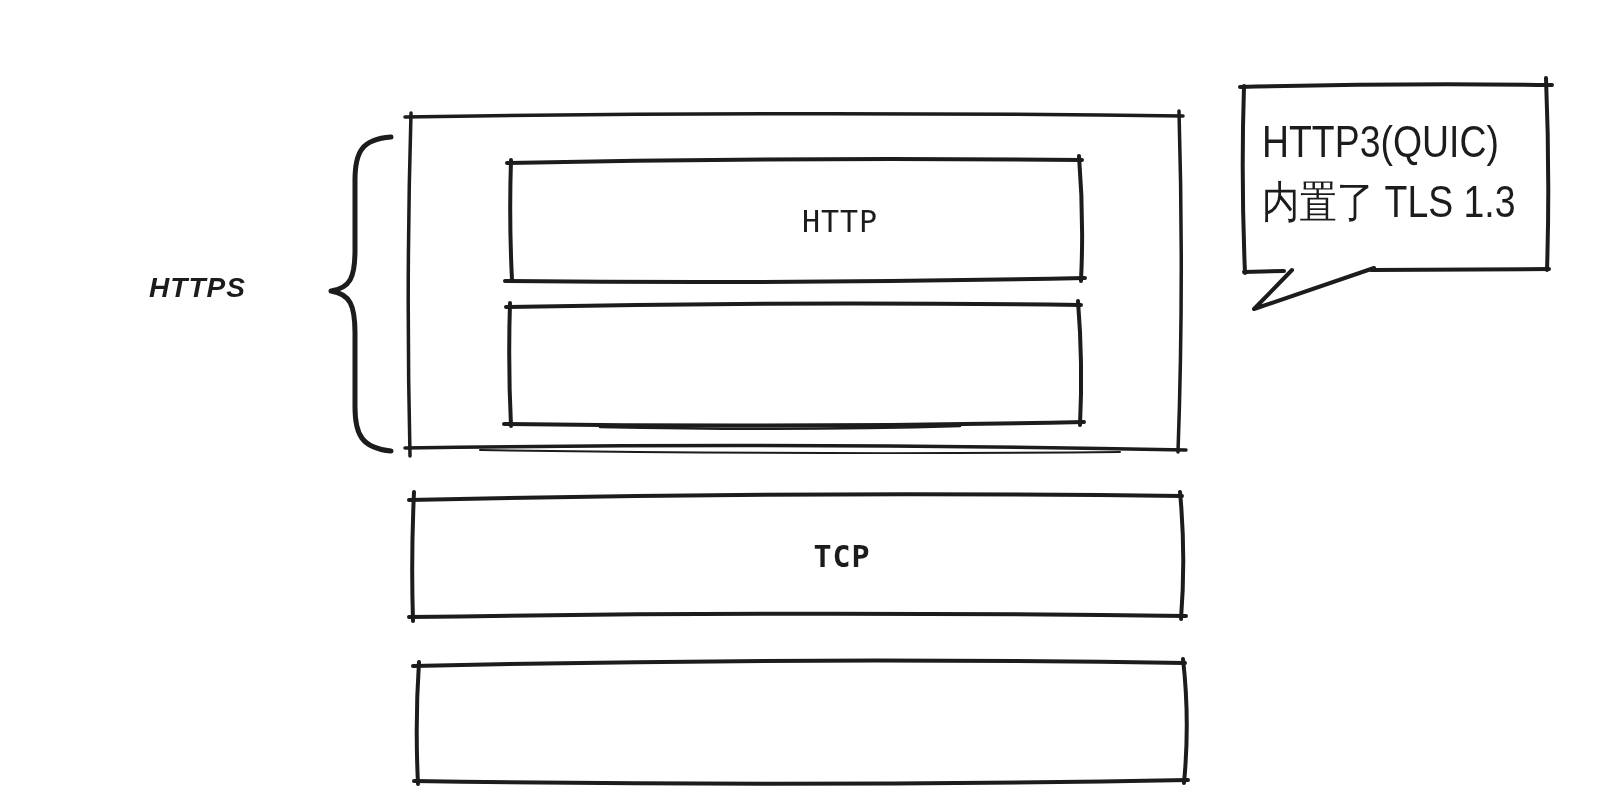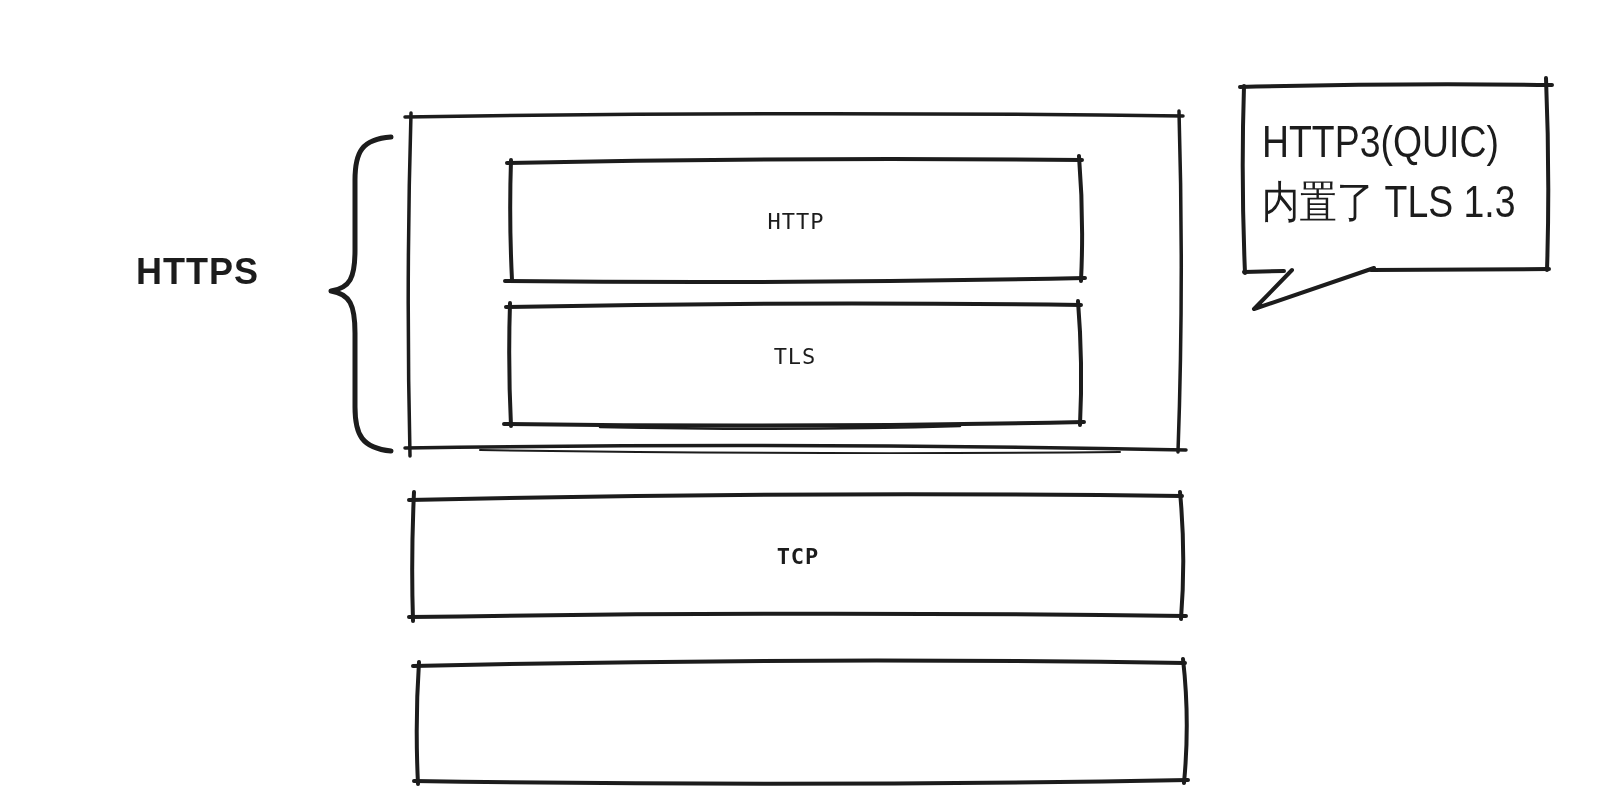--- a/index.html
+++ b/index.html
@@ -27,42 +27,44 @@
     stroke: var(--ink, #1c1c1c);
     stroke-linecap: round;
     stroke-linejoin: round;
   }
   .layer-label {
     position: absolute;
     display: flex;
     align-items: center;
     justify-content: center;
     font-family: "DejaVu Sans Mono", monospace;
-    font-size: 22px;
+    font-size: 30px;
     color: var(--ink, #1c1c1c);
     letter-spacing: 1px;
     pointer-events: none;
+    margin-left: 44px;
   }
   .layer-label.http { left: 509px; top: 161px; width: 574px; height: 120px; }
   .layer-label.tls  { left: 508px; top: 296px; width: 574px; height: 120px; }
   .layer-label.tcp  { left: 413px; top: 496px; width: 770px; height: 120px; font-weight: bold; }
   .layer-label.ip   { left: 417px; top: 652px; width: 771px; height: 120px; }
   .https-label {
     position: absolute;
     left: 120px;
-    top: 240px;
+    top: 256px;
     width: 155px;
     height: 64px;
     display: flex;
     align-items: center;
     justify-content: center;
-    font-size: 36px;
+    font-size: 28px;
     font-weight: 700;
     letter-spacing: 1px;
     color: var(--ink, #1c1c1c);
+    font-style: italic;
   }
   .callout-text {
     position: absolute;
     left: 1262px;
     top: 112px;
     width: 340px;
     font-size: 44px;
     font-weight: 400;
     line-height: 60px;
     color: var(--ink, #1c1c1c);
@@ -136,21 +138,20 @@
       <path stroke-width="4" d="M 1546 78 Q 1550 176 1547 270"></path>
       <path stroke-width="4" d="M 1549 269 L 1371 270"></path>
       <path stroke-width="4" d="M 1292 270 L 1254 309 L 1374 268"></path>
     </g>
   </svg>
 
   <div class="https-label">HTTPS</div>
 
   <div class="layer-label http">HTTP</div>
 
-  <div class="layer-label tls">TLS</div>
 
   <div class="layer-label tcp">TCP</div>
 
 
   <div class="callout-text">
     <div>HTTP3(QUIC)</div>
     <div>内置了 TLS 1.3</div>
   </div>
 
 

